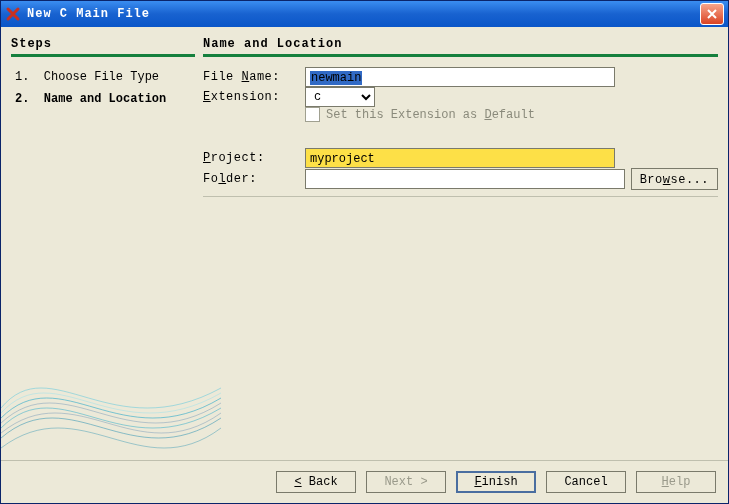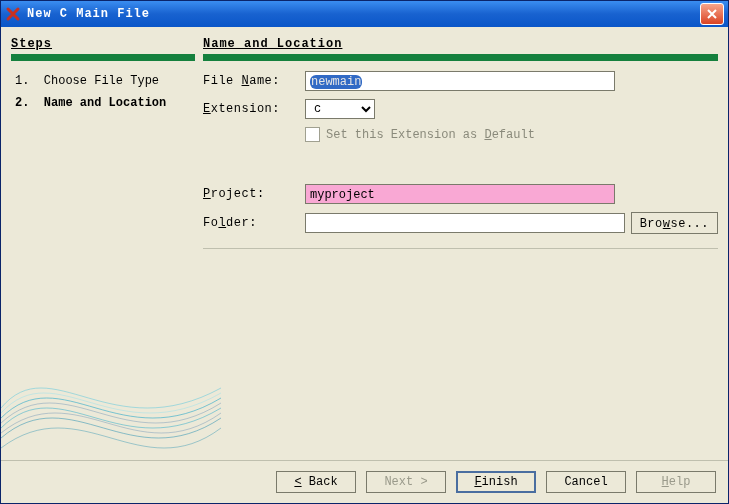--- a/index.html
+++ b/index.html
@@ -64,24 +64,23 @@
   }
   .steps-panel {
     width: 184px;
     display: flex;
     flex-direction: column;
     position: relative;
   }
   .panel-heading {
     font-weight: bold;
     padding-bottom: 3px;
-    border-bottom: 7px solid #15803d;
+    border-bottom: 3px solid #15803d;
     margin-bottom: 10px;
     letter-spacing: 1px;
-    text-decoration: underline;
   }
   .step-list {
     list-style: none;
     padding: 0 0 0 4px;
     margin: 0;
     line-height: 1.8;
   }
   .step-list li.current {
     font-weight: bold;
   }
@@ -94,21 +93,21 @@
     pointer-events: none;
   }
   .form-panel {
     flex: 1;
     display: flex;
     flex-direction: column;
   }
   .form-rows {
     display: flex;
     flex-direction: column;
-    gap: 8px;
+    gap: 0;
   }
   .row {
     display: flex;
     align-items: center;
     gap: 6px;
   }
   .lbl {
     width: 96px;
     letter-spacing: 0.5px;
   }
@@ -116,31 +115,30 @@
   input[type=text].field, .readonly-field, select.field {
     font-family: inherit;
     font-size: 12px;
     border: 1px solid #7a7a6b;
     background: #fff;
     height: 20px;
     padding: 1px 4px;
     box-sizing: border-box;
   }
   .readonly-field {
-    background: #f9a8d4;
+    background: #fde047;
     line-height: 18px;
     overflow: hidden;
     white-space: nowrap;
   }
   .filename-field { width: 310px; }
   .filename-field .sel {
     background: #316ac5;
-    color: #e5e5e5;
+    color: #000000;
     padding: 0 1px;
-    border-radius: 6px;
   }
   .ext-select {
     width: 70px;
     height: 22px;
   }
   .checkbox-row {
     margin-left: 102px;
     display: flex;
     align-items: center;
     gap: 6px;

